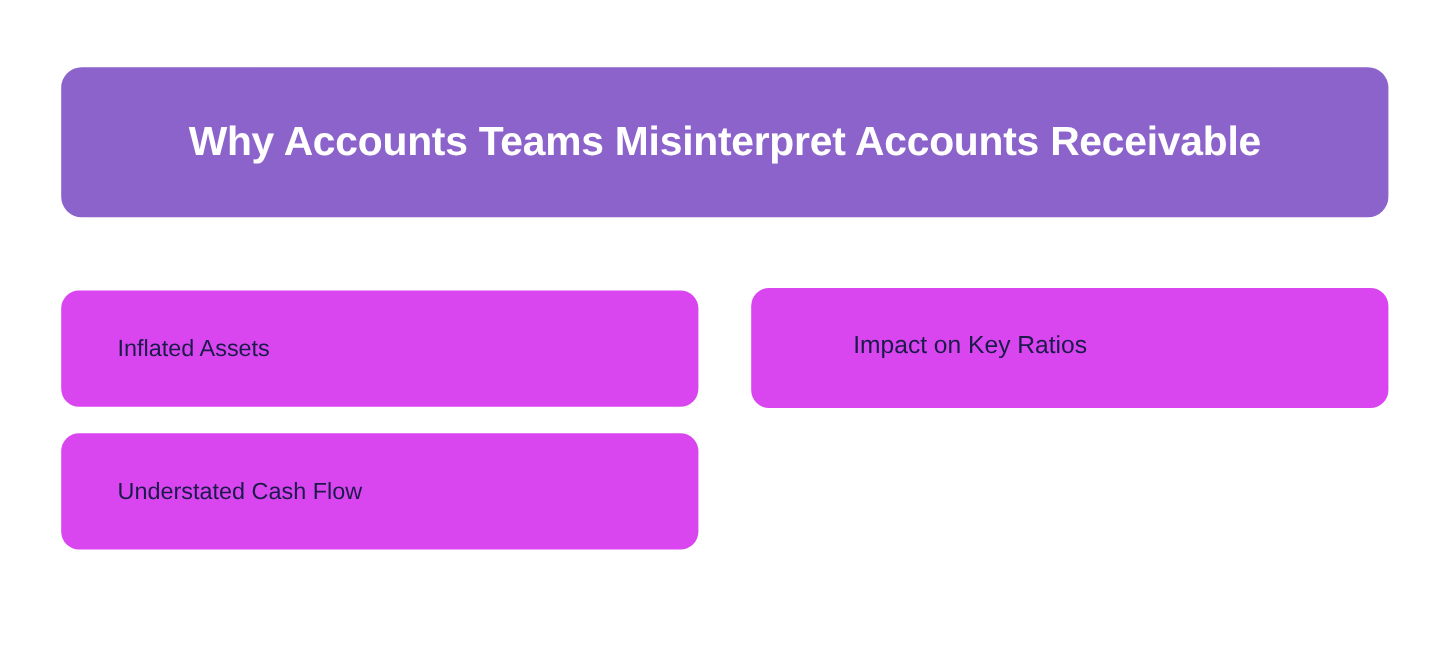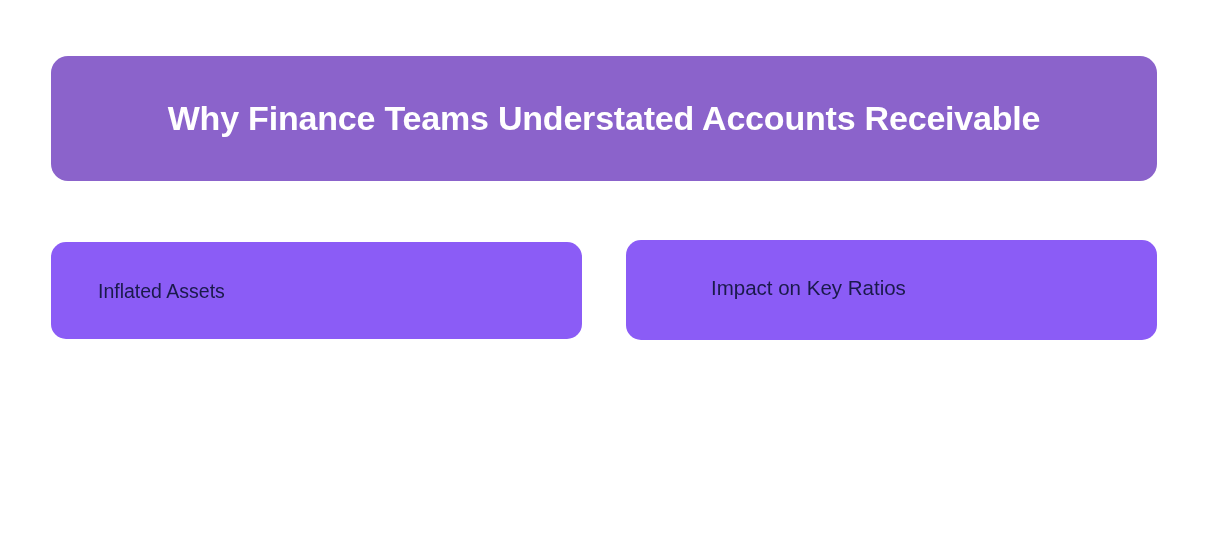--- a/index.html
+++ b/index.html
@@ -52,21 +52,21 @@
   .cards-grid {
     position: absolute;
     left: 0;
     top: 0;
     width: 1208px;
     height: 540px;
   }
 
   .card {
     position: absolute;
-    background: #8b5cf6;
+    background: #d946ef;
     border-radius: 15px;
     box-sizing: border-box;
     display: flex;
     align-items: center;
   }
 
   .card-label {
     color: #1a1a4b;
     font-family: "Liberation Sans", sans-serif;
     font-weight: normal;
@@ -96,29 +96,32 @@
     position: relative;
     top: -2px;
   }
 </style>
 </head>
 <body>
 
 <div class="canvas">
 
   <div class="header-banner">
-    <div class="header-title">Why Finance Teams Understated Accounts Receivable</div>
+    <div class="header-title">Why Accounts Teams Misinterpret Accounts Receivable</div>
   </div>
 
   <div class="cards-grid">
 
     <div class="card col-left row-top-left">
       <span class="card-label">Inflated Assets</span>
     </div>
 
     <div class="card col-right row-top-right">
       <span class="card-label">Impact on Key Ratios</span>
     </div>
 
+    <div class="card col-left row-bottom-left">
+      <span class="card-label">Understated Cash Flow</span>
+    </div>
 
 
   </div>
 </div>
 
 </body></html>

